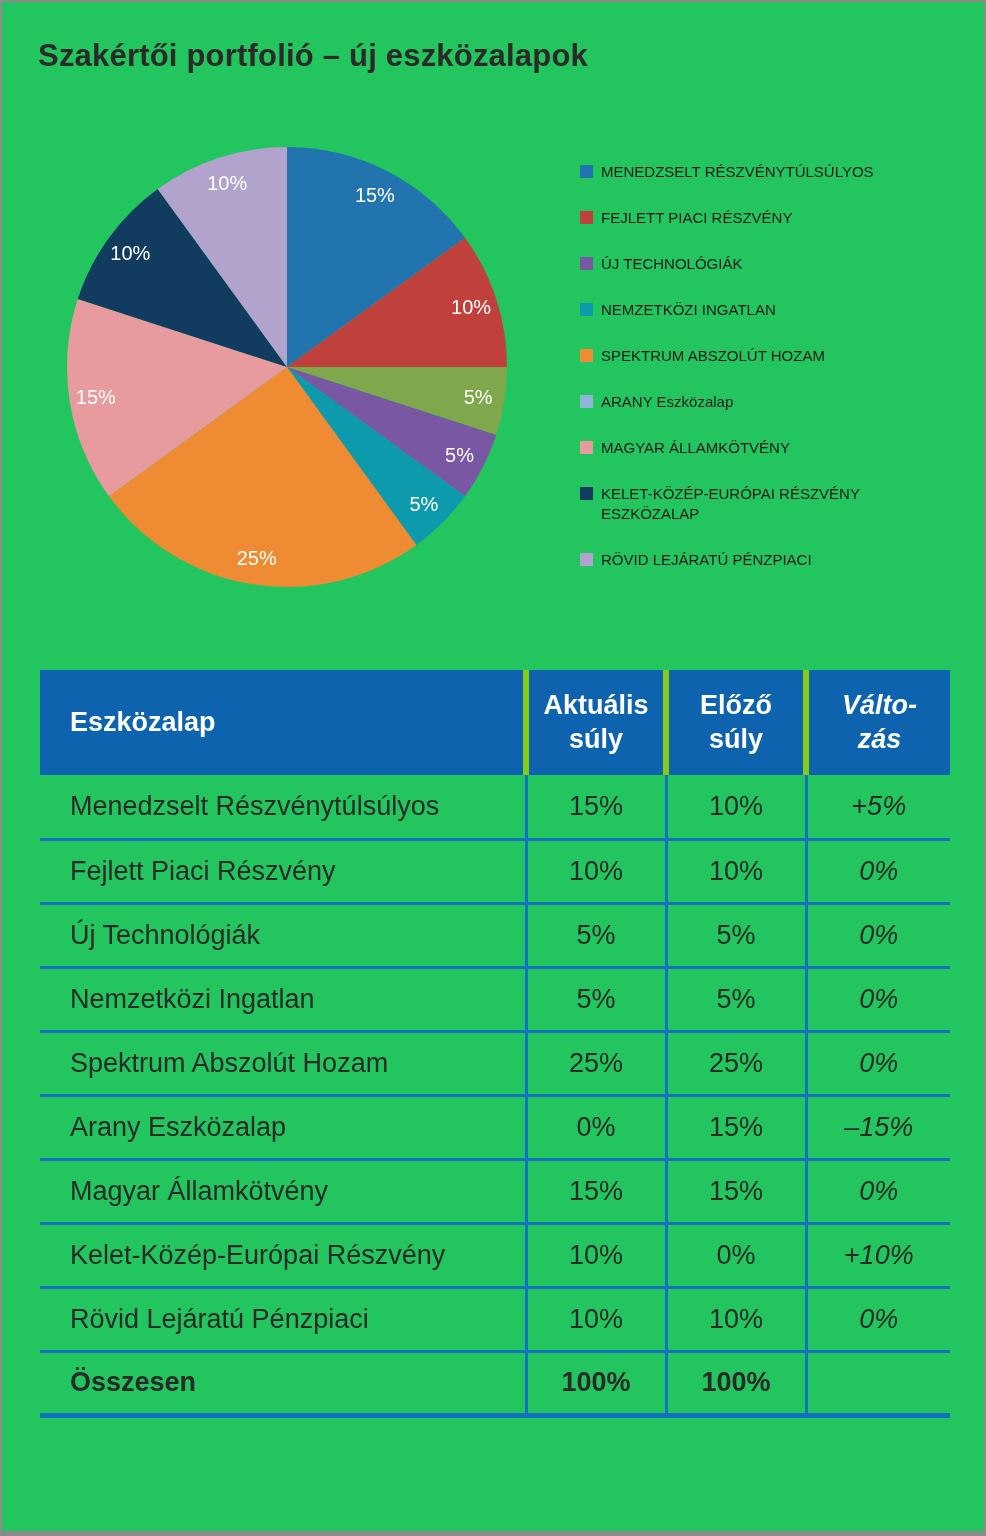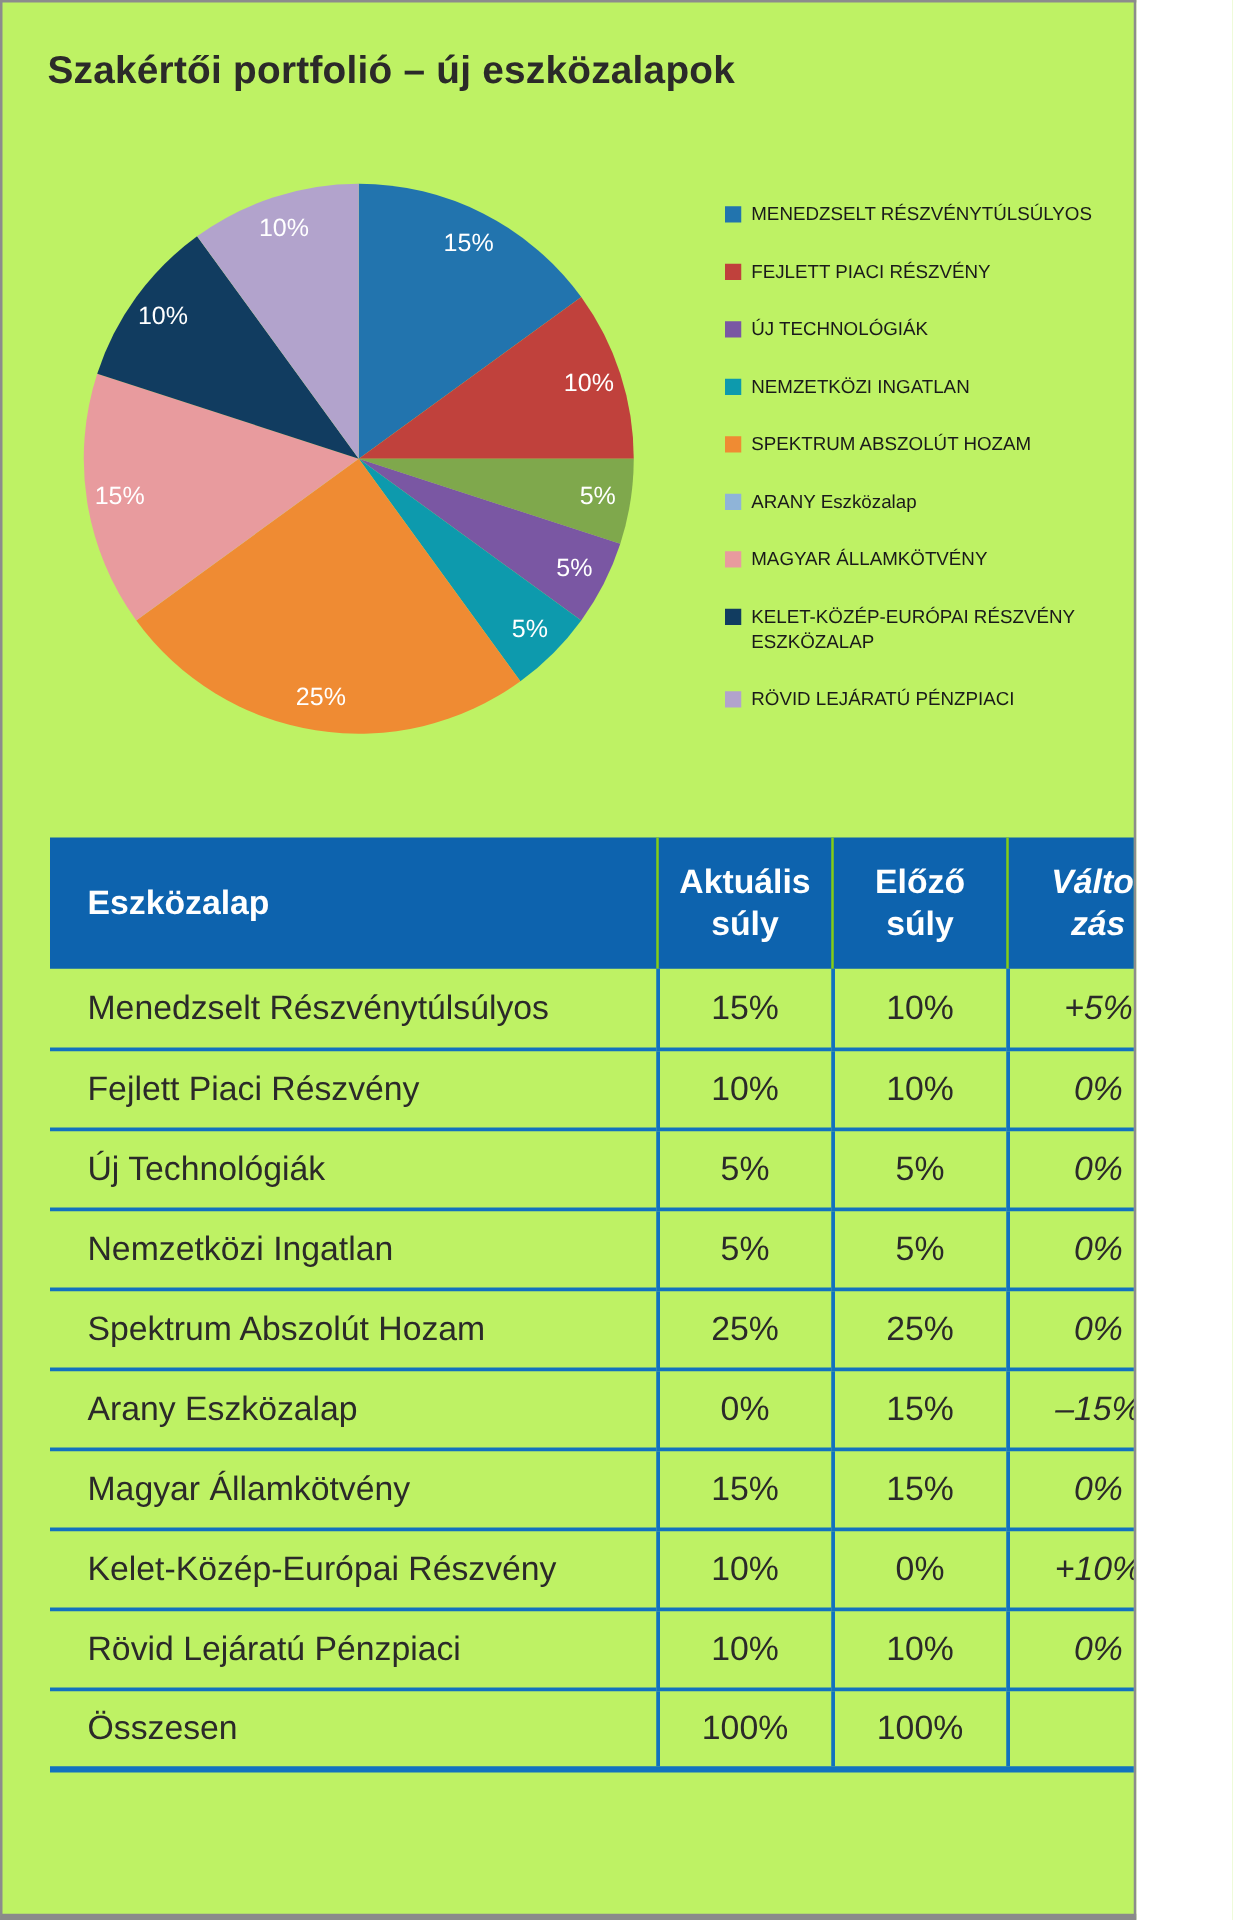--- a/index.html
+++ b/index.html
@@ -1,22 +1,22 @@
 <!DOCTYPE html>
 <html><head>
 <meta charset="utf-8">
 <style>
   * { margin: 0; padding: 0; box-sizing: border-box; }
   html, body { background: #ffffff; }
   body { font-family: "Liberation Sans", sans-serif; }
   .page {
     position: relative;
-    width: 909px;
+    width: 986px;
     height: 1536px;
-    background: #bef264;
+    background: #22c55e;
     border: 2px solid #8c8c8c;
     border-bottom: 5px solid #8a8a8a;
     overflow: hidden;
   }
   .page-title {
     position: absolute;
     left: 36px;
     top: 36px;
     font-size: 31px;
     font-weight: 700;
@@ -73,35 +73,35 @@
     color: #ffffff;
     font-size: 27px;
     font-weight: 700;
     height: 105px;
     vertical-align: middle;
     text-align: center;
     white-space: pre-line;
     line-height: 1.25;
   }
   table.alloc th:first-child { text-align: left; padding-left: 30px; }
-  table.alloc th + th { border-left: 2px solid #84cc16; }
+  table.alloc th + th { border-left: 6px solid #84cc16; }
   table.alloc th:nth-child(4) { font-style: italic; margin-top: 24px; }
   table.alloc td {
     font-size: 27px;
     color: #2b2a29;
     height: 64px;
     vertical-align: middle;
     text-align: center;
   }
   table.alloc td:first-child { text-align: left; padding-left: 30px; }
   table.alloc td + td { border-left: 3px solid #1272bf; }
   table.alloc tbody tr + tr td { border-top: 3px solid #1272bf; }
   table.alloc tbody tr:last-child td { border-bottom: 5px solid #1272bf; }
   table.alloc td:nth-child(4) { font-style: italic; }
-  table.alloc tr.total-row td { font-weight: 400; font-style: normal; }
+  table.alloc tr.total-row td { font-weight: 700; font-style: normal; }
 </style>
 </head>
 <body>
 
 <div class="page">
 
   <h1 class="page-title">Szakértői portfolió – új eszközalapok</h1>
 
   <svg class="pie-wrap" id="pie-svg" viewBox="0 0 450 450">
       <path d="M 225 225 L 225 5 A 220 220 0 0 1 402.98373876248843 95.6872444956559 Z" fill="#2274ae"></path>

